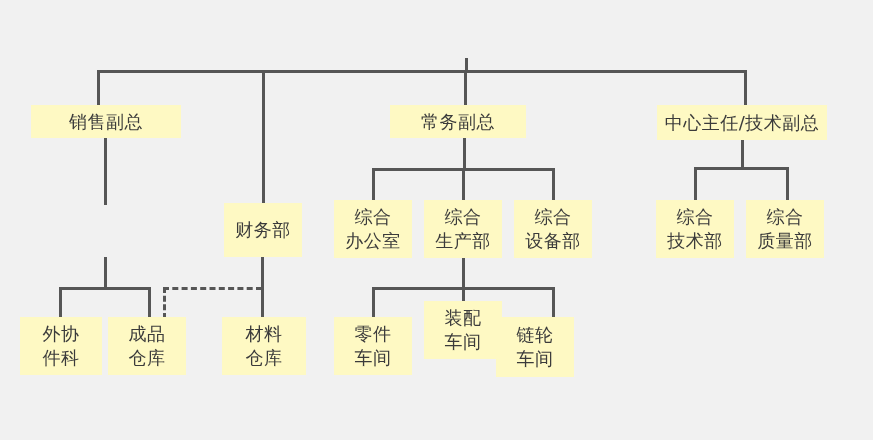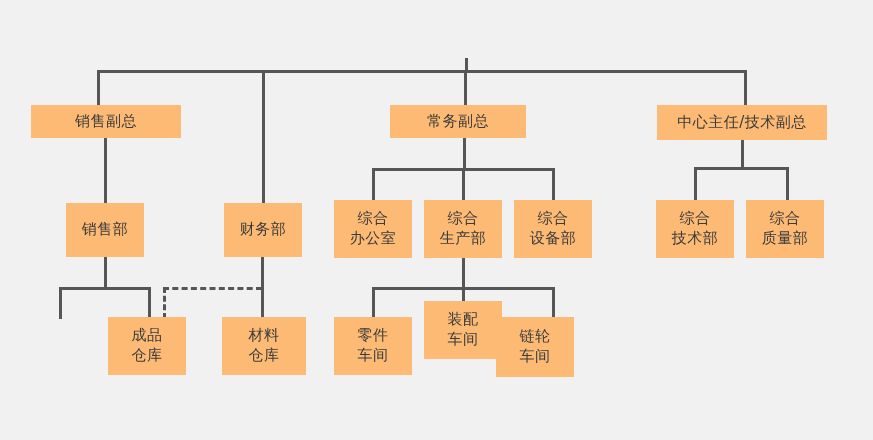--- a/index.html
+++ b/index.html
@@ -20,22 +20,22 @@
   }
   .node {
     position: absolute;
     box-sizing: border-box;
     display: flex;
     flex-direction: column;
     align-items: center;
     justify-content: center;
     text-align: center;
     color: #3b3b3b;
-    background: #fdba74;
-    font-size: 15px;
+    background: #fef9c3;
+    font-size: 18px;
     line-height: 1.32;
     letter-spacing: 0.5px;
     z-index: 3;
   }
   .node.root {
     background: #0a2d45;
     color: #ffffff;
     font-size: 16px;
     letter-spacing: 1px;
   }
@@ -112,23 +112,20 @@
   </div>
 
   <div class="node" style="left:390px; top:105px; width:136px; height:33px;">
     <span>常务副总</span>
   </div>
 
   <div class="node" style="left:657px; top:105px; width:170px; height:35px;">
     <span>中心主任/技术副总</span>
   </div>
 
-  <div class="node" style="left:66px; top:203px; width:78px; height:54px;">
-    <span>销售部</span>
-  </div>
 
   <div class="node" style="left:224px; top:203px; width:78px; height:54px;">
     <span>财务部</span>
   </div>
 
   <div class="node" style="left:334px; top:200px; width:78px; height:58px;">
     <span>综合</span>
     <span class="line2">办公室</span>
   </div>
 
@@ -145,20 +142,24 @@
   <div class="node" style="left:656px; top:200px; width:78px; height:58px;">
     <span>综合</span>
     <span class="line2">技术部</span>
   </div>
 
   <div class="node" style="left:746px; top:200px; width:78px; height:58px;">
     <span>综合</span>
     <span class="line2">质量部</span>
   </div>
 
+  <div class="node" style="left:20px; top:317px; width:82px; height:58px;">
+    <span>外协</span>
+    <span class="line2">件科</span>
+  </div>
 
   <div class="node" style="left:108px; top:317px; width:78px; height:58px;">
     <span>成品</span>
     <span class="line2">仓库</span>
   </div>
 
   <div class="node" style="left:222px; top:317px; width:84px; height:58px;">
     <span>材料</span>
     <span class="line2">仓库</span>
   </div>

